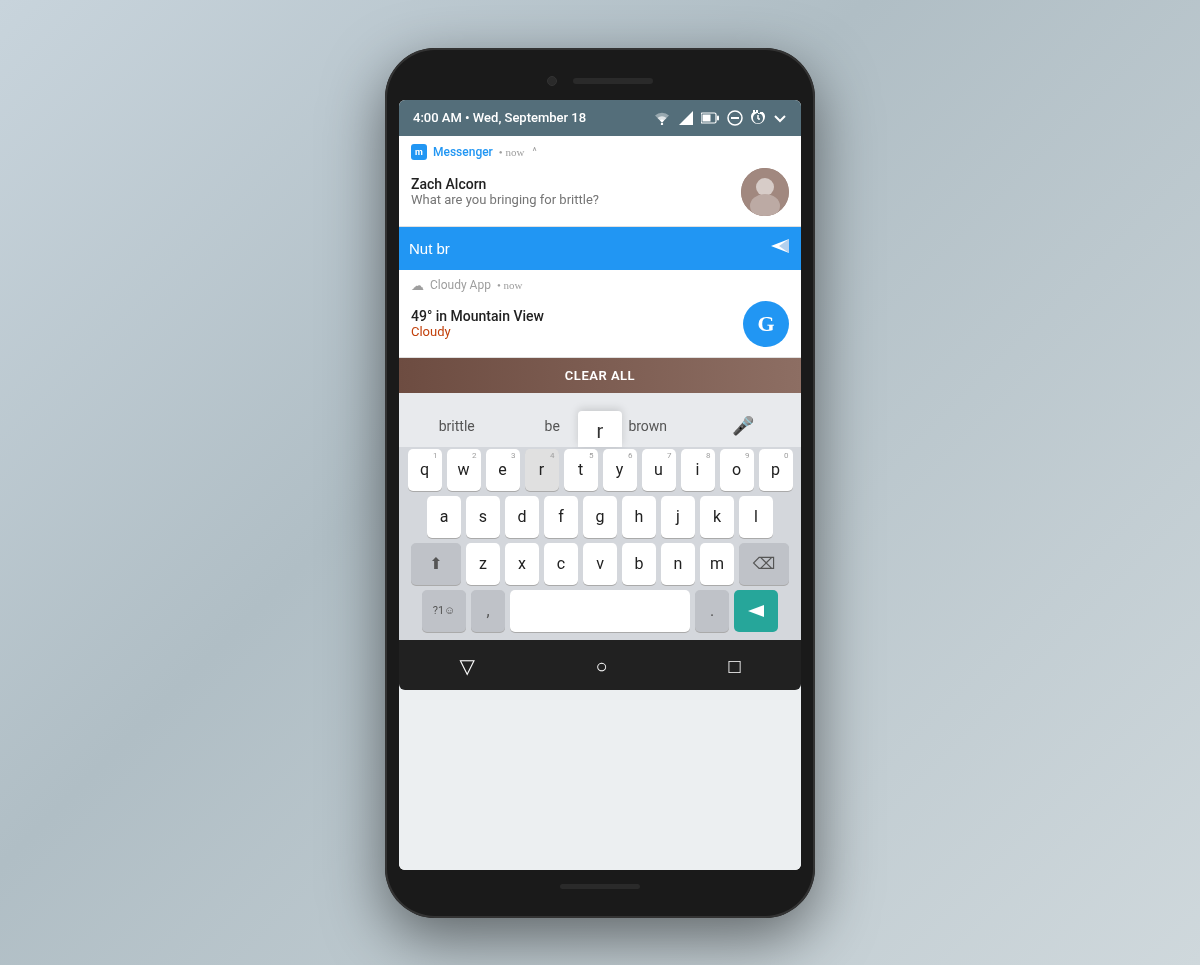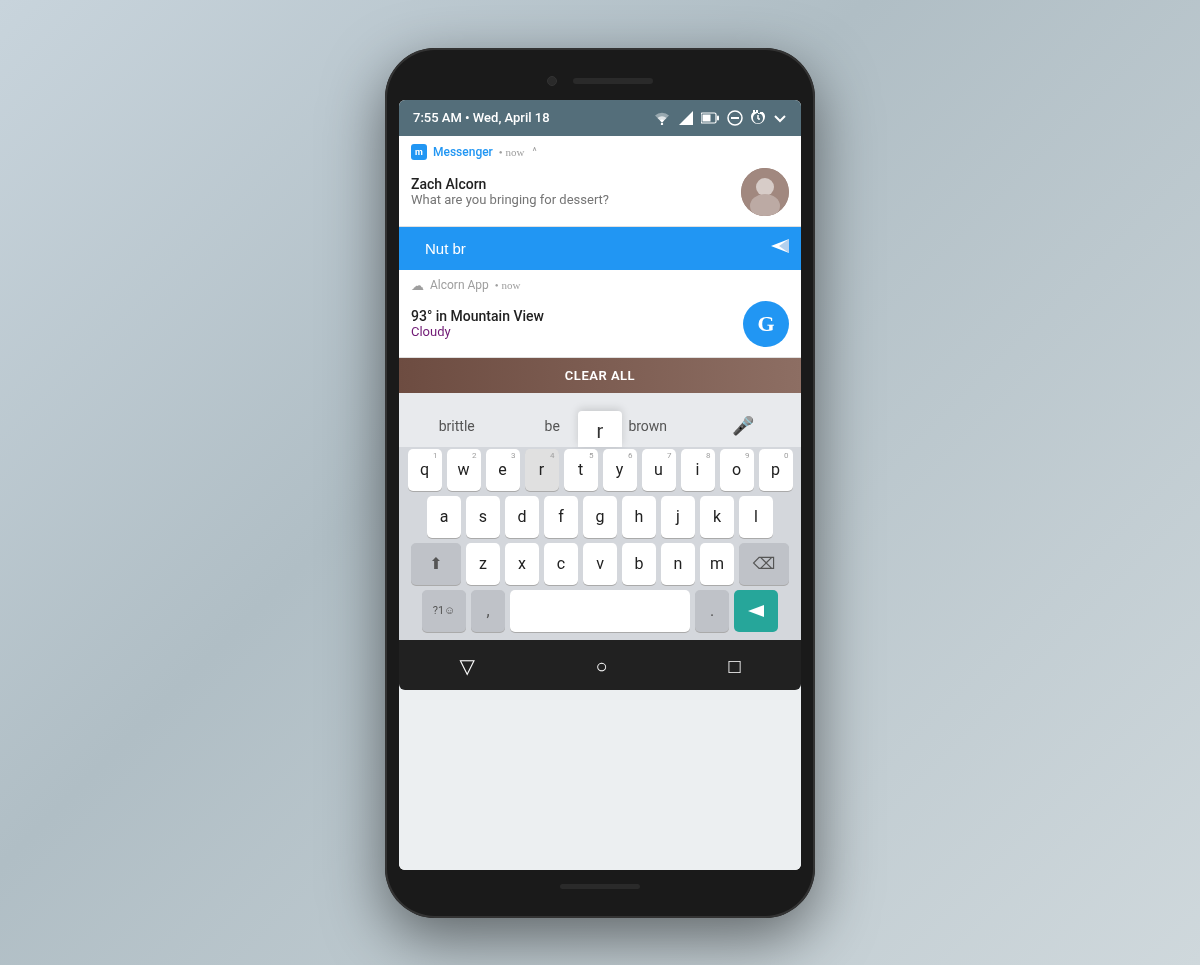--- a/index.html
+++ b/index.html
@@ -153,21 +153,20 @@
       gap: 8px;
     }
     .reply-input {
       flex: 1;
       background: transparent;
       border: none;
       outline: none;
       color: #fff;
       font-size: 15px;
       caret-color: #fff;
-      margin-left: 16px;
     }
     .reply-input::placeholder { color: rgba(255,255,255,0.6); }
     .reply-send-btn {
       color: #fff;
       font-size: 20px;
       cursor: pointer;
     }
     
     .google-notification {
       background: #fff;
@@ -182,21 +181,21 @@
     .cloud-icon { color: #9e9e9e; font-size: 13px; }
     .google-app-name { color: #9e9e9e; font-size: 12px; }
     .google-notif-body {
       display: flex;
       align-items: center;
       padding: 4px 12px 10px;
       gap: 10px;
     }
     .google-notif-text { flex: 1; }
     .weather-temp { font-size: 14px; font-weight: 500; color: #212121; }
-    .weather-desc { font-size: 13px; color: #701a75; }
+    .weather-desc { font-size: 13px; color: #c2410c; }
     .google-btn {
       width: 46px;
       height: 46px;
       background: #2196F3;
       border-radius: 50%;
       display: flex;
       align-items: center;
       justify-content: center;
       color: #fff;
       font-size: 22px;
@@ -360,23 +359,23 @@
 <div class="phone-outer">
   <div class="phone-top-bar">
     <div class="phone-camera"></div>
     <div class="phone-speaker"></div>
   </div>
 
   <div class="phone-screen">
 
     <div class="status-bar">
       <div class="status-time">
-        <span>7:55 AM</span>
+        <span>4:00 AM</span>
         <span>•</span>
-        <span>Wed, April 18</span>
+        <span>Wed, September 18</span>
       </div>
       <div class="status-icons">
 
         <svg width="18" height="14" viewBox="0 0 18 14" fill="white">
           <path d="M9 11.5L11 9.5a3 3 0 00-4 0L9 11.5z"></path>
           <path d="M9 11.5L13.5 7A7 7 0 004.5 7L9 11.5z" opacity="0.7"></path>
           <path d="M9 11.5L16 4.5A10 10 0 002 4.5L9 11.5z" opacity="0.4"></path>
           <circle cx="9" cy="13" r="1.2"></circle>
         </svg>
 
@@ -412,21 +411,21 @@
       <div class="notification-card">
         <div class="notification-header">
           <div class="messenger-icon">m</div>
           <span class="notification-app-name">Messenger</span>
           <span class="notification-time">• <span>now</span></span>
           <span class="notification-expand">^</span>
         </div>
         <div class="notification-body">
           <div class="notification-text">
             <div class="notification-sender">Zach Alcorn</div>
-            <div class="notification-message">What are you bringing for dessert?</div>
+            <div class="notification-message">What are you bringing for brittle?</div>
           </div>
           <div class="avatar">
             <svg width="48" height="48" viewBox="0 0 48 48">
               <rect width="48" height="48" fill="#a1887f" rx="24"></rect>
               <ellipse cx="24" cy="19" rx="9" ry="9" fill="#d7ccc8"></ellipse>
               <ellipse cx="24" cy="38" rx="15" ry="12" fill="#bcaaa4"></ellipse>
             </svg>
           </div>
         </div>
       </div>
@@ -437,26 +436,26 @@
           <svg width="22" height="22" viewBox="0 0 22 22" fill="white">
             <polygon points="2,11 20,4 20,18"></polygon>
             <polygon points="10,11 20,4 20,18" fill="rgba(0,100,200,0.3)"></polygon>
           </svg>
         </div>
       </div>
 
       <div class="google-notification">
         <div class="google-notif-header">
           <span class="cloud-icon">☁</span>
-          <span class="google-app-name">Alcorn App</span>
+          <span class="google-app-name">Cloudy App</span>
           <span class="notification-time">• <span>now</span></span>
         </div>
         <div class="google-notif-body">
           <div class="google-notif-text">
-            <div class="weather-temp">93° in Mountain View</div>
+            <div class="weather-temp">49° in Mountain View</div>
             <div class="weather-desc">Cloudy</div>
           </div>
           <div class="google-btn">G</div>
         </div>
       </div>
 
       <div class="clear-all-bar">
         <span class="clear-all-label">CLEAR ALL</span>
       </div>
 

